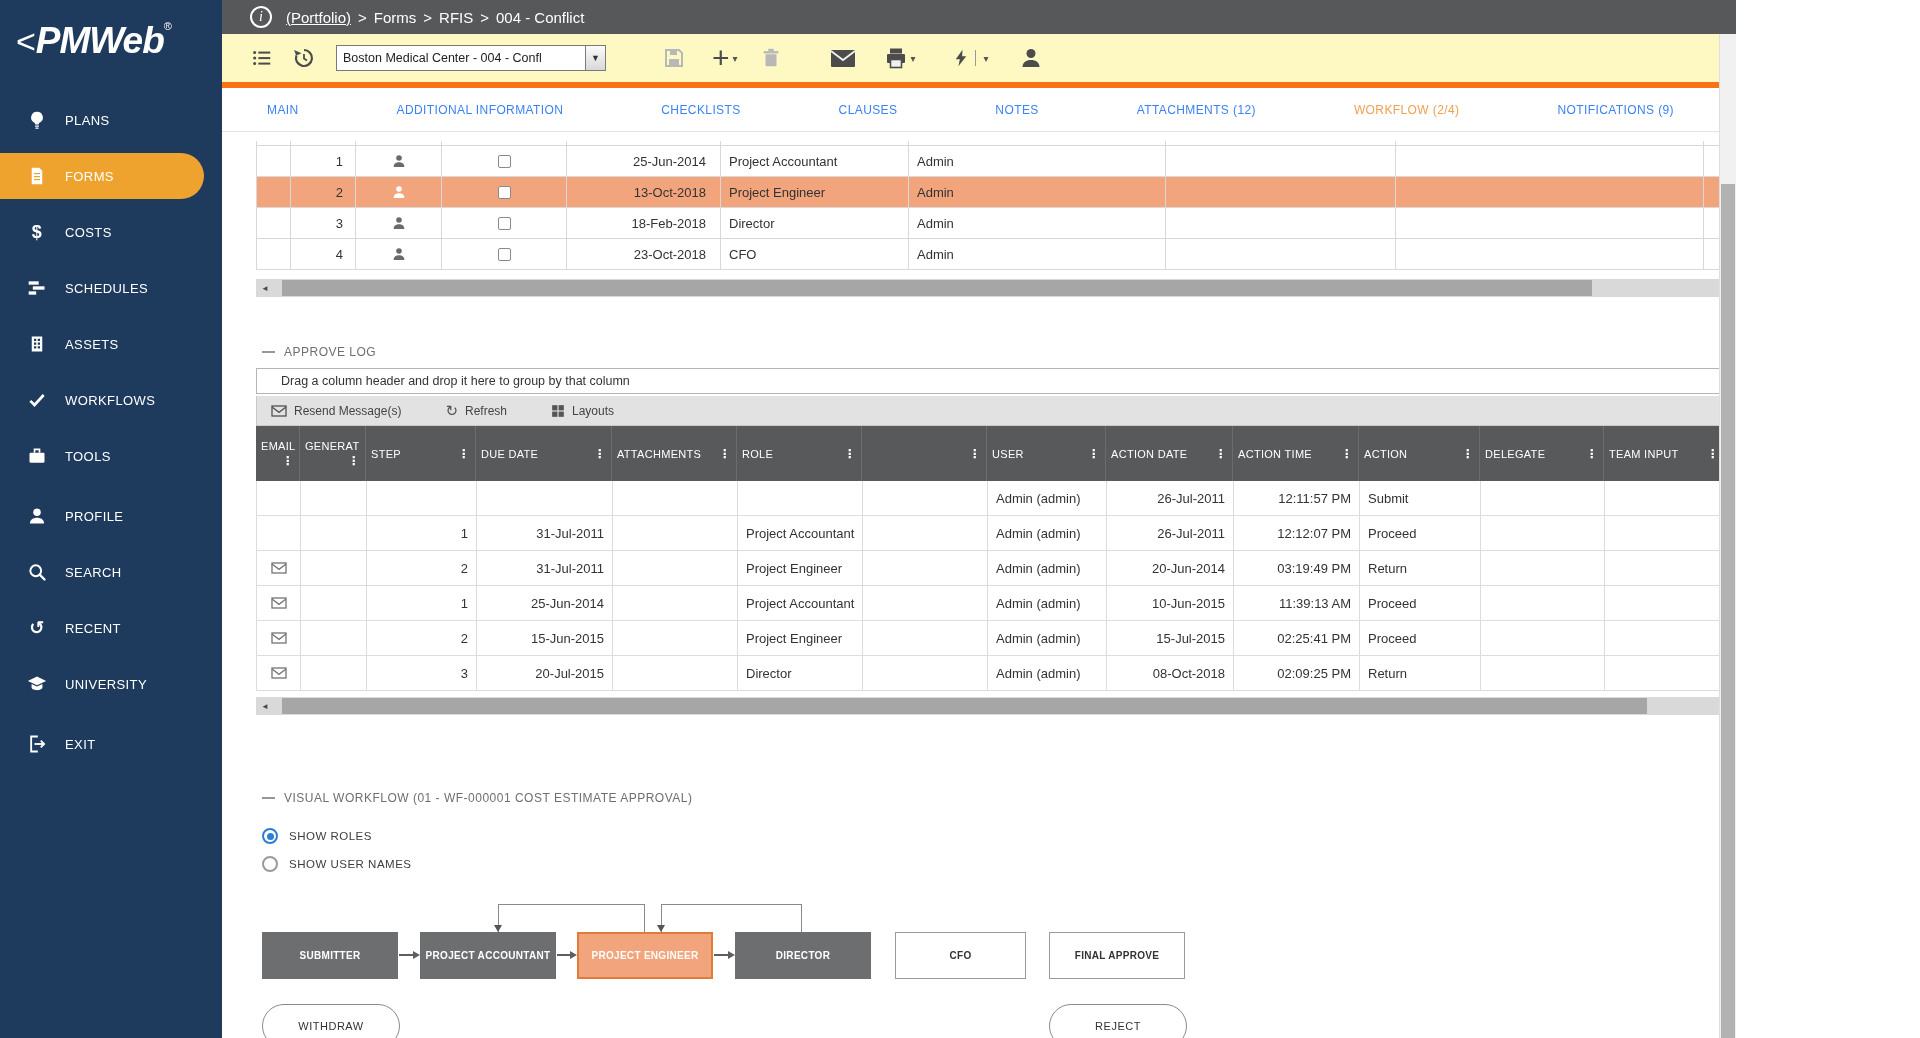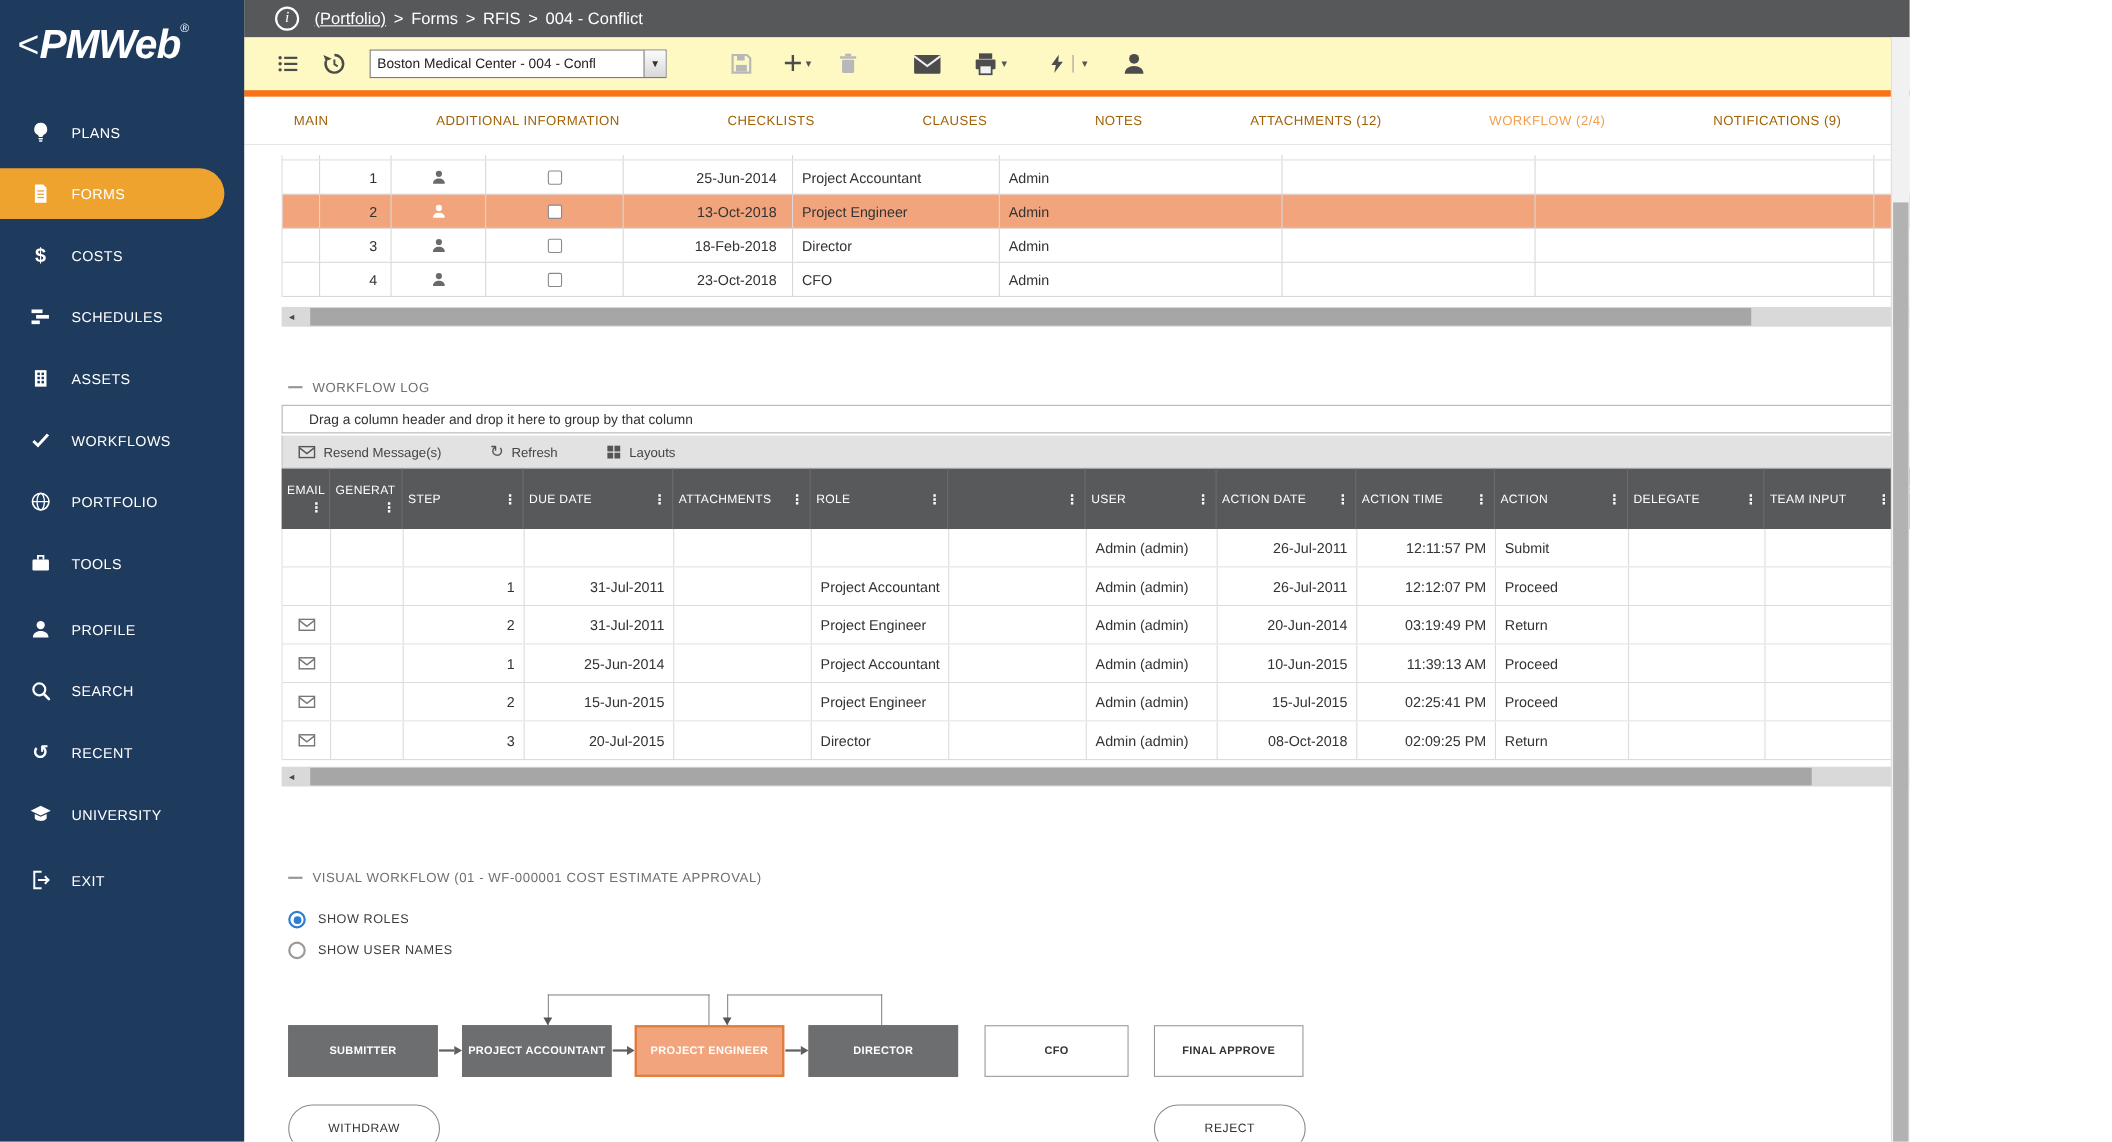--- a/index.html
+++ b/index.html
@@ -35,21 +35,21 @@
   .caret { font-size:10px; color:#555; margin-left:3px; align-self:center; }
   .tb-sep { width:1px; height:16px; background:#9a9a9a; margin:0 5px; }
   .record-select { margin-left:20px; width:270px; height:26px; border:1px solid #7a7a7a; background:#fff; display:flex;
     align-items:center; cursor:pointer; }
   .record-select .val { flex:1; font-size:12.5px; color:#222; padding:0 4px 0 6px; white-space:nowrap; overflow:hidden; }
   .record-select .dd { width:20px; height:100%; border-left:1px solid #7a7a7a; background:linear-gradient(#fbfbfb,#d8d8d8);
     display:flex; align-items:center; justify-content:center; font-size:9px; color:#333; }
 
   .tabs { height:44px; background:#fff; border-bottom:1px solid #e3e3e3; display:flex; align-items:center;
     justify-content:space-between; padding:0 62px 0 45px; }
-  .tab { font-size:12px; color:#a16207; letter-spacing:.4px; cursor:pointer; white-space:nowrap; }
+  .tab { font-size:12px; color:#3b82f6; letter-spacing:.4px; cursor:pointer; white-space:nowrap; }
   .tab.active { color:#f0a050; }
 
   .content { position:relative; flex:1; background:#fff; overflow:hidden; font-size:13px; color:#333; }
 
   
   .steps-grid { position:absolute; left:34px; top:9px; width:1601px; border-left:1px solid #d8d8d8; }
   .steps-sliver, .steps-row { display:grid; grid-template-columns:34px 65px 86px 125px 154px 188px 257px 230px 308px 1fr;
     border-bottom:1px solid #d8d8d8; background:#fff; }
   .steps-sliver { height:5px; }
   .steps-row { height:31px; }
@@ -189,30 +189,20 @@
         <span class="nicon">
             <svg width="20" height="20" viewBox="0 0 24 24">
               <path d="M4 13l5 5L20 6" fill="none" stroke="#fff" stroke-width="3.2"></path>
             </svg>
           </span>
         <span>WORKFLOWS</span>
       </div>
       <div class="nav-item">
         <span class="nicon">
             <svg width="20" height="20" viewBox="0 0 24 24">
-              <circle cx="12" cy="12" r="9" fill="none" stroke="#fff" stroke-width="1.8"></circle>
-              <ellipse cx="12" cy="12" rx="4" ry="9" fill="none" stroke="#fff" stroke-width="1.5"></ellipse>
-              <line x1="3" y1="12" x2="21" y2="12" stroke="#fff" stroke-width="1.5"></line>
-            </svg>
-          </span>
-        <span>PORTFOLIO</span>
-      </div>
-      <div class="nav-item">
-        <span class="nicon">
-            <svg width="20" height="20" viewBox="0 0 24 24">
               <path d="M9 8V4h6v4" fill="none" stroke="#fff" stroke-width="2"></path>
               <rect x="3" y="8" width="18" height="12" rx="1.5" fill="#fff"></rect>
             </svg>
           </span>
         <span>TOOLS</span>
       </div>
       <div class="nav-item nav-gap">
         <span class="nicon">
             <svg width="20" height="20" viewBox="0 0 24 24" fill="#fff">
               <circle cx="12" cy="7.5" r="4.5"></circle>
@@ -449,21 +439,21 @@
         <span class="sb-arrow">◄</span>
         <span class="sb-track">
             <span class="sb-thumb" style="left:8px;width:1310px;"></span>
           </span>
         <span class="sb-arrow">►</span>
       </div>
 
       <div class="log-block">
         <div class="sec-head" style="margin-left:6px;">
           <span class="dash"></span>
-          <span>WORKFLOW LOG</span>
+          <span>APPROVE LOG</span>
         </div>
         <div class="group-bar">
           <span>Drag a column header and drop it here to group by that column</span>
         </div>
         <div class="log-toolbar">
           <span class="lt-btn">
             <svg width="16" height="12" viewBox="0 0 24 18">
                 <rect x="1.5" y="1.5" width="21" height="15" fill="none" stroke="#555" stroke-width="2"></rect>
                 <path d="M1.5 3l10.5 8L22.5 3" fill="none" stroke="#555" stroke-width="2"></path>
               </svg>

